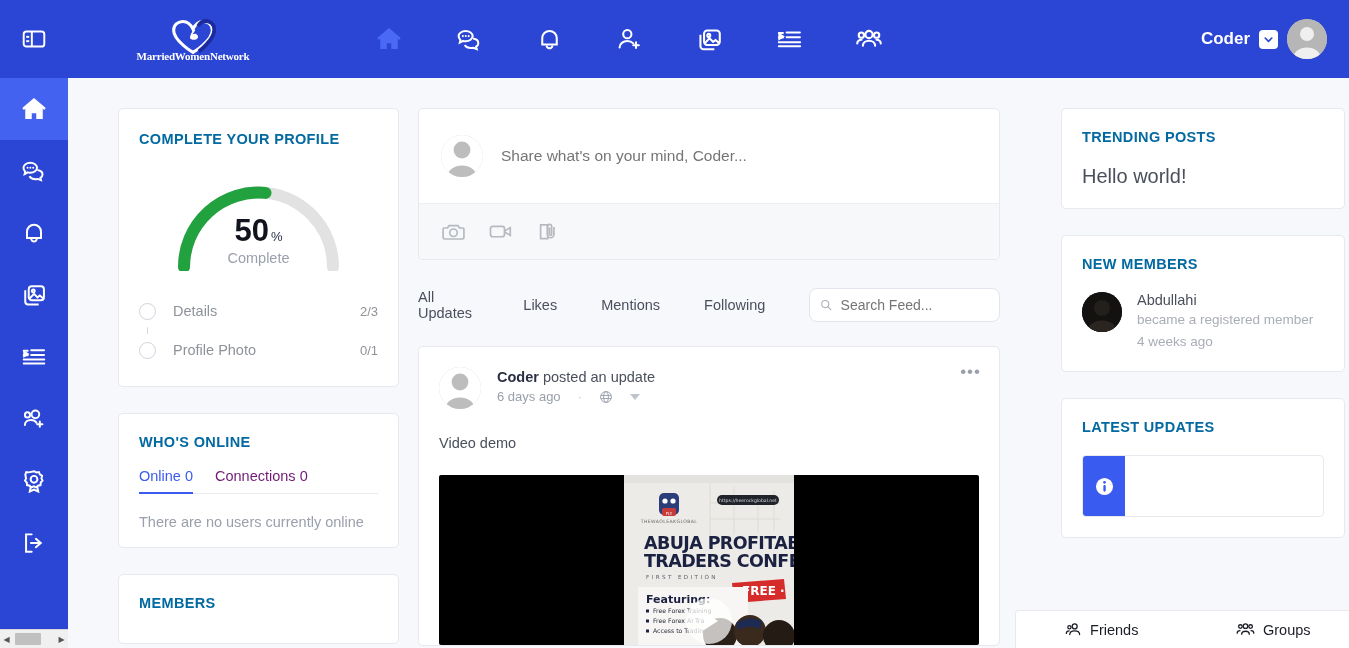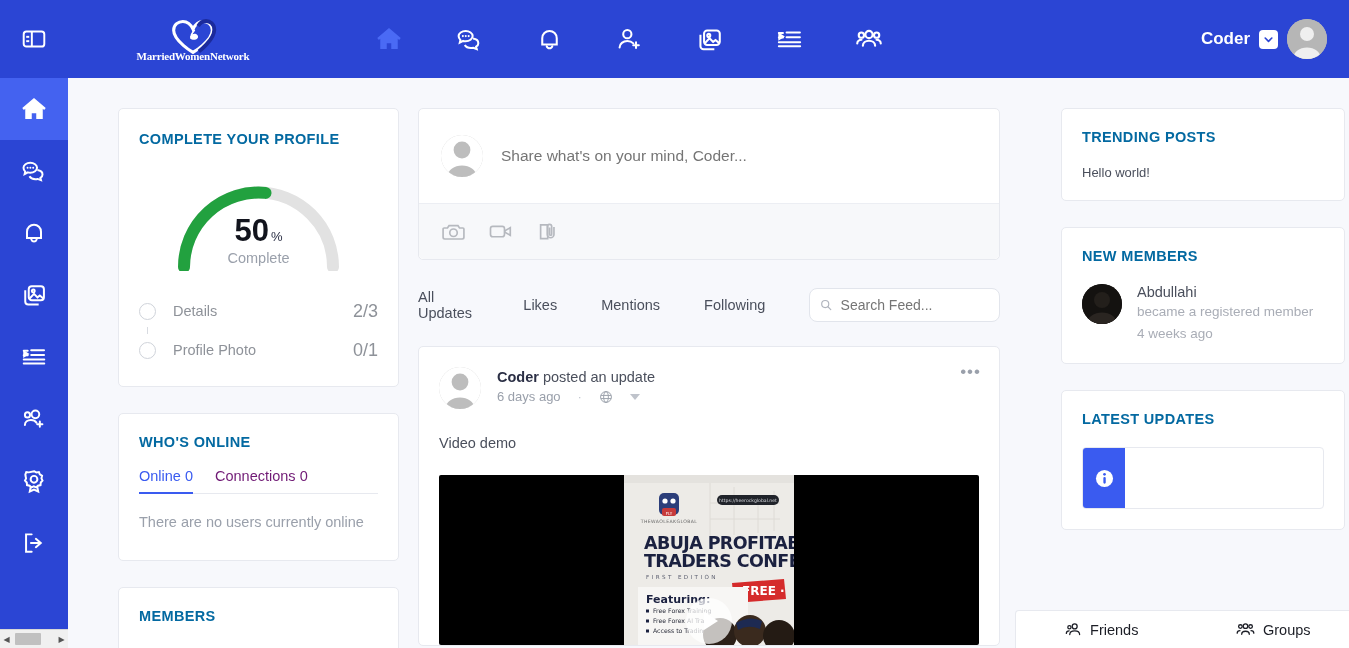--- a/index.html
+++ b/index.html
@@ -119,26 +119,26 @@
 
   .steps { margin-top: 24px; }
   .step-row {
     display: flex; align-items: center; height: 32px; cursor: pointer;
   }
   .step-circle {
     width: 17px; height: 17px; border: 1.6px solid #cfd3da; border-radius: 50%;
     flex: none;
   }
   .step-label { margin-left: 17px; font-size: 14.5px; color: #8e9299; flex: 1; }
-  .step-count { font-size: 18px; color: #8e9299; }
+  .step-count { font-size: 13px; color: #8e9299; }
   .step-sep { width: 17px; display: flex; justify-content: center; }
   .step-sep i { display: block; width: 1.5px; height: 7px; background: #d8dbe1; }
 
   
-  .online-card { padding: 20px 20px 30px; margin-top: 26px; }
+  .online-card { padding: 20px 20px 17px; margin-top: 26px; }
   .tabs-line { display: flex; gap: 22px; margin-top: 18px; border-bottom: 1px solid #e7e9ef; }
   .tab-it {
     font-size: 14.5px; color: #701a75; padding-bottom: 8px; cursor: pointer;
     border-bottom: 2px solid transparent; margin-bottom: -1px;
   }
   .tab-it.active { color: #3a5bf0; border-bottom-color: #3a5bf0; }
   .empty-note { margin-top: 20px; font-size: 14.5px; color: #9aa0ab; }
 
   .members-card { padding: 20px; margin-top: 26px; min-height: 70px; }
 
@@ -201,21 +201,21 @@
   }
   .play-btn i {
     width: 0; height: 0; border-left: 14px solid #fff;
     border-top: 9px solid transparent; border-bottom: 9px solid transparent;
     margin-left: 4px;
   }
 
   
   .r-card { padding: 20px; }
   .r-card + .r-card { margin-top: 26px; }
-  .r-body { margin-top: 20px; font-size: 13px; color: #4a4f5c; }
+  .r-body { margin-top: 20px; font-size: 20px; color: #4a4f5c; }
   .member-row { display: flex; margin-top: 20px; }
   .member-av { width: 40px; height: 40px; border-radius: 50%; background: #1d1b1a;
                flex: none; overflow:hidden; position: relative; }
   .member-txt { margin-left: 15px; }
   .member-name { font-size: 14.5px; color: #4a4f5c; }
   .member-sub { font-size: 13.5px; color: #a9adb6; margin-top: 2px; line-height: 1.45; }
   .alert-box {
     margin-top: 20px; display: flex; border: 1px solid #e7e9ef; border-radius: 4px;
     overflow: hidden; min-height: 62px;
   }

